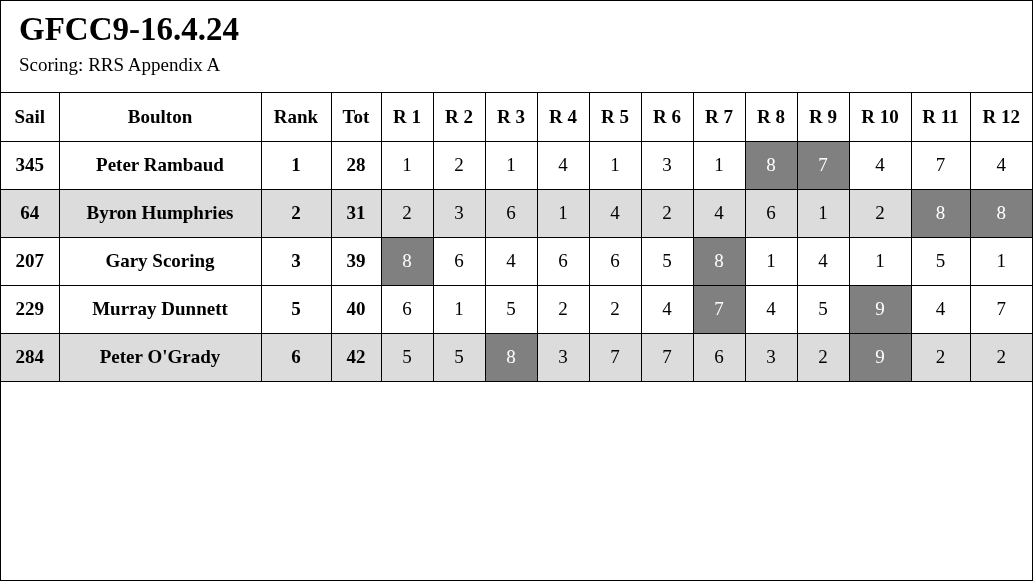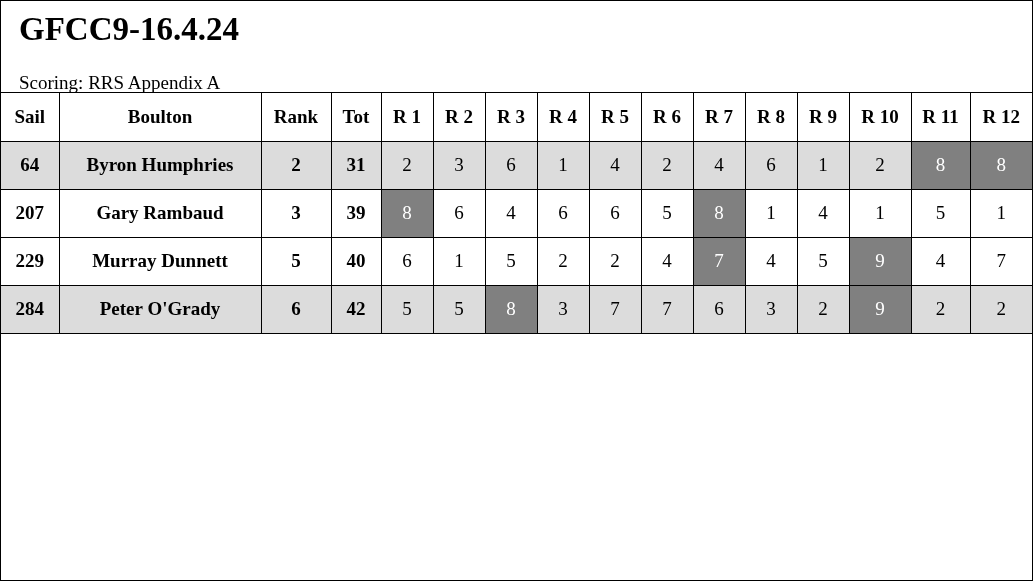--- a/index.html
+++ b/index.html
@@ -33,21 +33,21 @@
   .title {
     font-size: 33px;
     font-weight: bold;
     line-height: 1.12;
     letter-spacing: 0px;
     margin: 0;
   }
   .subtitle {
     font-size: 19px;
     line-height: 1.2;
-    margin-top: 24px;
+    margin-top: 6px;
   }
   
   table.results {
     border-collapse: collapse;
     table-layout: fixed;
     width: 100%;
     flex: 0 0 auto;
   }
   table.results th,
   table.results td {
@@ -142,41 +142,59 @@
         <th>R 6</th>
         <th>R 7</th>
         <th>R 8</th>
         <th>R 9</th>
         <th>R 10</th>
         <th>R 11</th>
         <th>R 12</th>
       </tr>
     </thead>
     <tbody id="results-body">
+        <tr class="plain">
+          <td class="c-sail">345</td>
+          <td class="c-sailor">Peter Rambaud</td>
+          <td class="c-rank">1</td>
+          <td class="c-tot">28</td>
+          <td class="race">1</td>
+          <td class="race">2</td>
+          <td class="race">1</td>
+          <td class="race">4</td>
+          <td class="race">1</td>
+          <td class="race">3</td>
+          <td class="race">1</td>
+          <td class="race discard">8</td>
+          <td class="race discard">7</td>
+          <td class="race">4</td>
+          <td class="race">7</td>
+          <td class="race">4</td>
+        </tr>
         <tr class="striped">
           <td class="c-sail">64</td>
           <td class="c-sailor">Byron Humphries</td>
           <td class="c-rank">2</td>
           <td class="c-tot">31</td>
           <td class="race">2</td>
           <td class="race">3</td>
           <td class="race">6</td>
           <td class="race">1</td>
           <td class="race">4</td>
           <td class="race">2</td>
           <td class="race">4</td>
           <td class="race">6</td>
           <td class="race">1</td>
           <td class="race">2</td>
           <td class="race discard">8</td>
           <td class="race discard">8</td>
         </tr>
         <tr class="plain">
           <td class="c-sail">207</td>
-          <td class="c-sailor">Gary Rambaud</td>
+          <td class="c-sailor">Gary Scoring</td>
           <td class="c-rank">3</td>
           <td class="c-tot">39</td>
           <td class="race discard">8</td>
           <td class="race">6</td>
           <td class="race">4</td>
           <td class="race">6</td>
           <td class="race">6</td>
           <td class="race">5</td>
           <td class="race discard">8</td>
           <td class="race">1</td>

